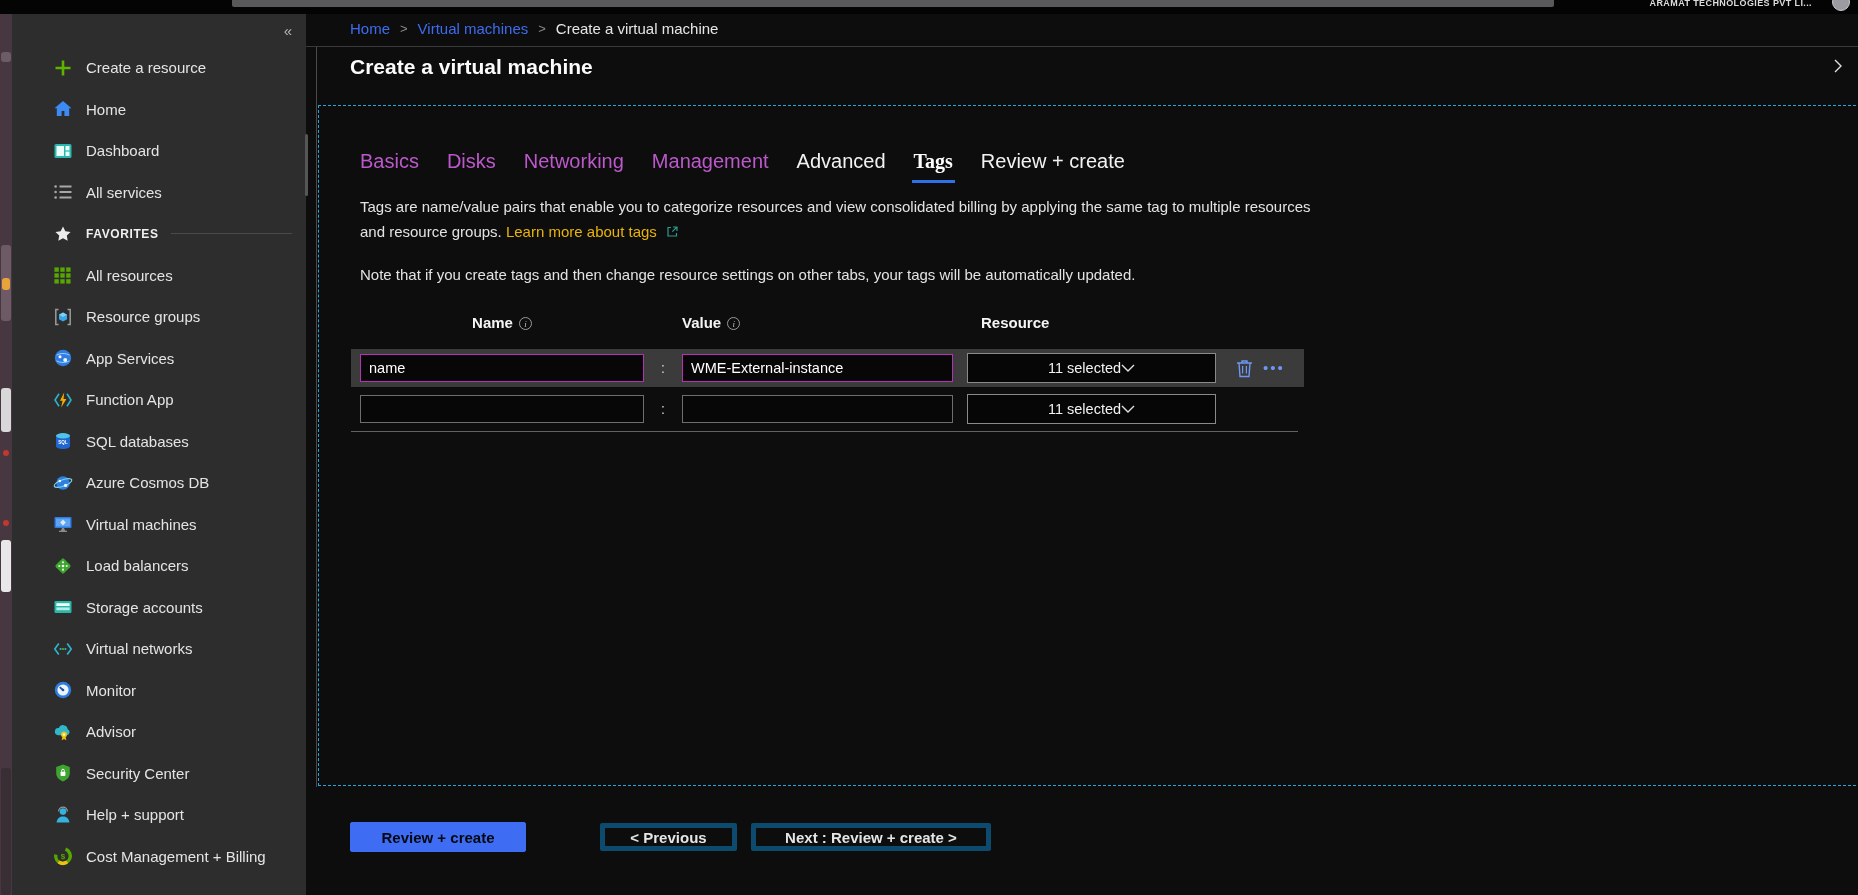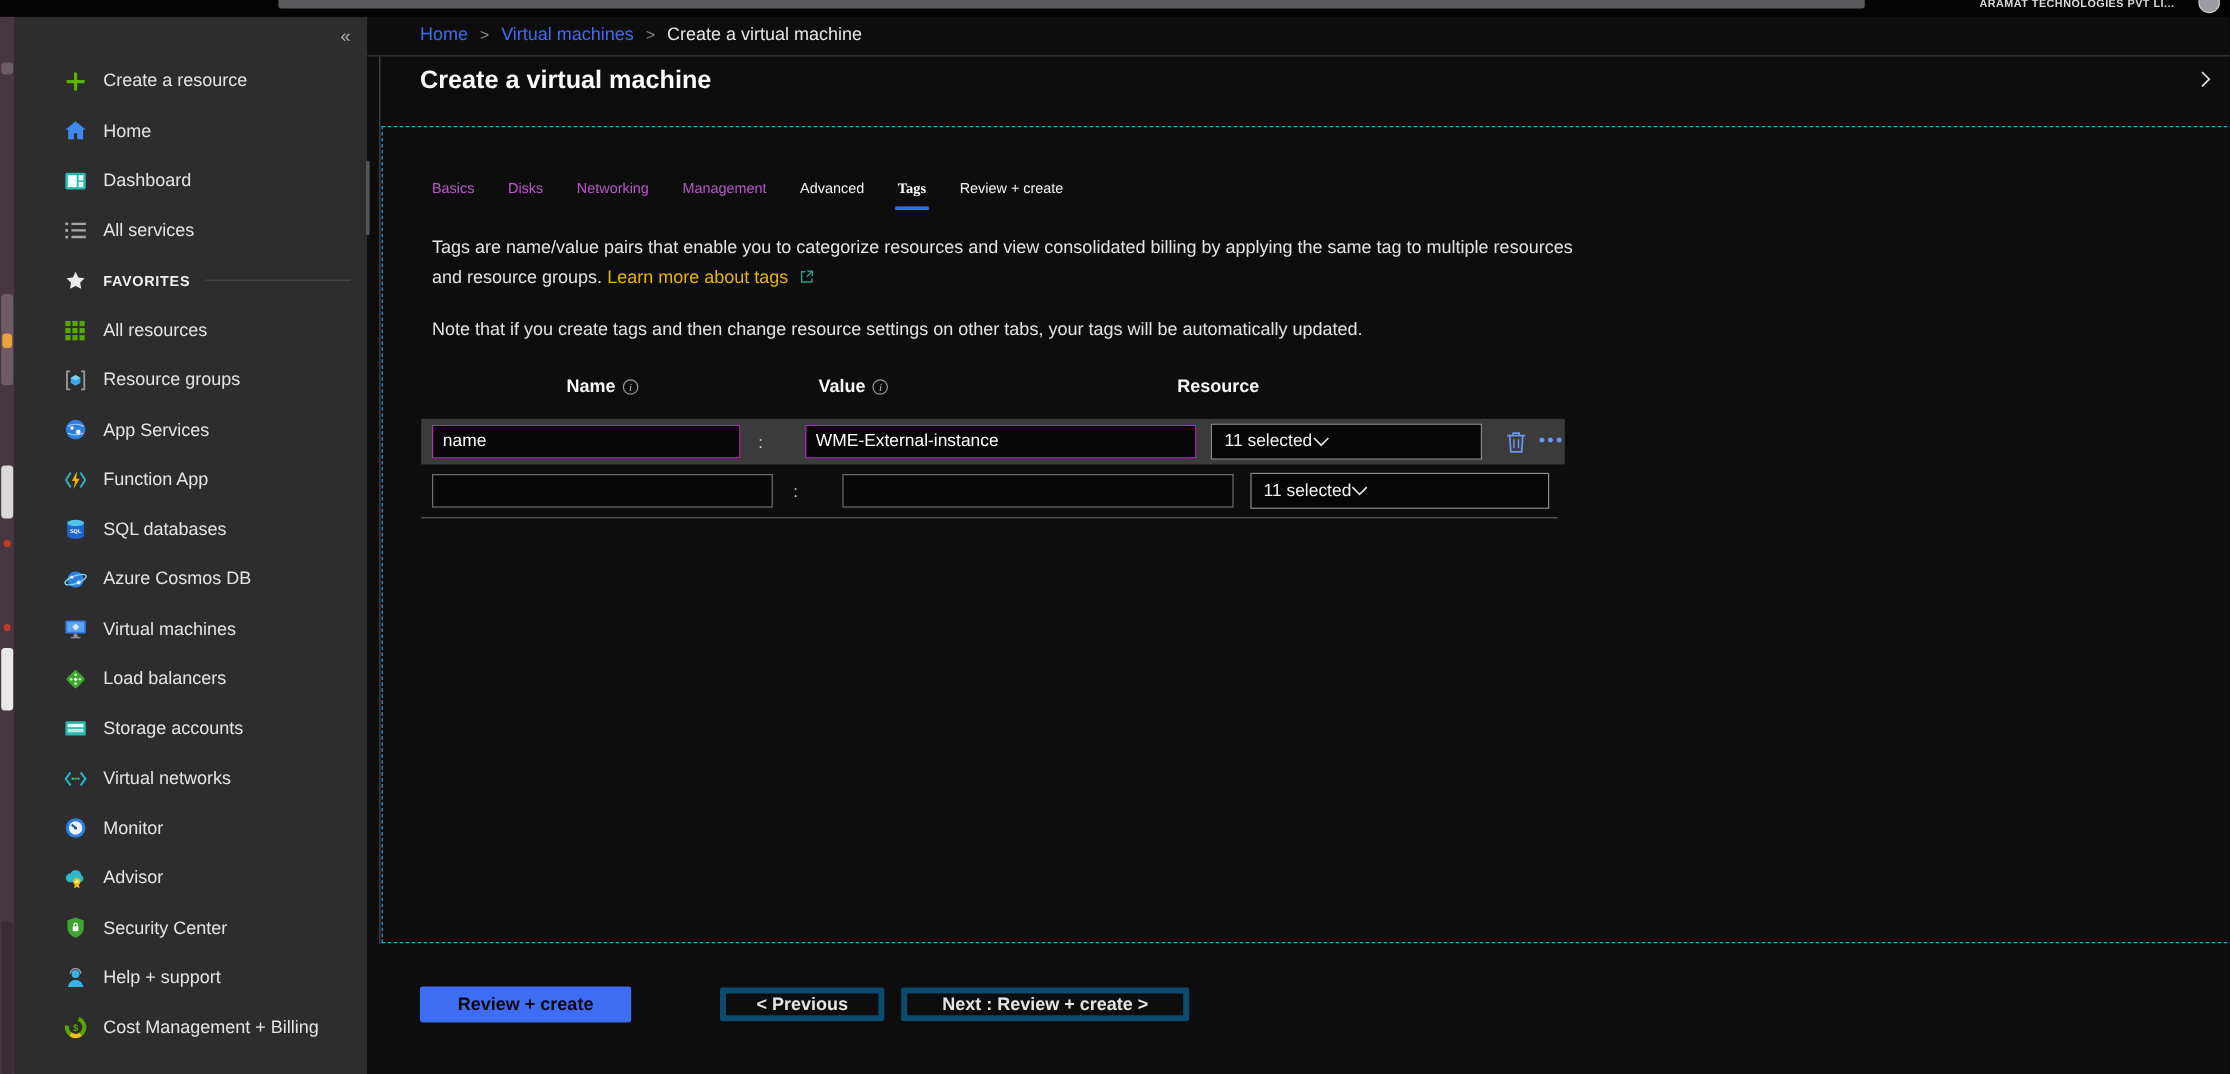--- a/index.html
+++ b/index.html
@@ -43,21 +43,21 @@
   .top-divider { position:absolute; left:0; right:0; top:32px; height:1px; background:#3a3a3a; }
   .page-title { position:absolute; left:44px; top:41px; font-size:21px; font-weight:700; color:#fbfbfb; }
   .panel-chevron { position:absolute; right:10px; top:44px; width:18px; height:18px; cursor:pointer; }
   .gray-vline { position:absolute; left:10px; top:33px; width:1px; height:740px; background:#4a4a4a; }
 
   
   .panel { position:absolute; left:12px; top:91px; right:-3px; height:681px;
            border:1px dashed #26a7dc; border-right:none; }
 
   
-  .tabs { position:absolute; left:41px; top:44px; display:flex; font-size:12px; }
+  .tabs { position:absolute; left:41px; top:44px; display:flex; font-size:20px; }
   .tab { margin-right:28px; cursor:pointer; position:relative; padding-bottom:10px; }
   .tab--visited { color:#bc58cc; }
   .tab--default { color:#f2f2f2; }
   .tab--active  { color:#ffffff; font-weight:700;font-family:Liberation Serif, serif; }
   .tab--active::after { content:""; position:absolute; left:-2px; right:-2px; bottom:0; height:3px; background:#3070e8; }
 
   .intro { position:absolute; left:41px; top:88px; width:970px; font-size:15px; line-height:25px; color:#e3e3e3; }
   .intro a { color:#eab308; text-decoration:none; cursor:pointer; }
   .ext-icn { display:inline-block; vertical-align:-1px; margin-left:5px; }
   .note { position:absolute; left:41px; top:160px; font-size:15px; color:#e3e3e3; }
@@ -69,24 +69,24 @@
   .info-i { display:inline-flex; align-items:center; justify-content:center; width:13px; height:13px; border:1px solid #9a9a9a;
             border-radius:50%; font-size:9px; font-weight:400; font-family:"Liberation Serif", serif; font-style:italic;
             color:#bdbdbd; margin-left:6px; vertical-align:1px; }
   .trow { display:flex; align-items:center; padding-left:9px; }
   .trow-1 { position:absolute; left:0; top:38px; width:953px; height:38px; background:#3b3b3b; }
   .trow-2 { position:absolute; left:0; top:81px; width:953px; height:34px; }
   .tag-input { width:284px; height:28px; background:#070707; border:1px solid #6e6e6e; color:#fff; font-size:14.5px;
                padding:0 8px; outline:none; font-family:"Liberation Sans", sans-serif; }
   .tag-input.edited { border:1px solid #b62fb6; }
   .colon-cell { width:38px; text-align:center; color:#d8d8d8; font-size:14px; }
-  .val-cell .tag-input { width:326px;margin-left:20px; }
+  .val-cell .tag-input { width:271px; }
   .gap14 { width:14px; }
   .dropdown { width:249px; height:30px; background:#060606; border:1px solid #8a8a8a; display:flex; align-items:center;
-              justify-content:flex-start; padding:0 10px 0 10px; cursor:pointer; }
+              justify-content:center; padding:0 10px 0 10px; cursor:pointer; }
   .dropdown .dd-text { color:#f2f2f2; font-size:14.5px; }
   .row-actions { display:flex; align-items:center; margin-left:17px; }
   .trash-btn { width:22px; height:22px; cursor:pointer; display:flex; align-items:center; justify-content:center; }
   .dots-btn { color:#6e96f5; font-size:15px; letter-spacing:2px; margin-left:8px; cursor:pointer; line-height:10px; }
   .table-endline { position:absolute; left:0; top:120px; width:947px; height:1px; background:#626262; }
 
   
   .footer-btn { position:absolute; font-size:15px; display:flex; align-items:center; justify-content:center;
                 border-radius:2px; cursor:pointer; white-space:nowrap; }
   .btn-primary { left:44px; top:808px; width:176px; height:30px; background:#3e6cf2; color:#06080f; font-weight:700; border:1px solid #3e6cf2; }

